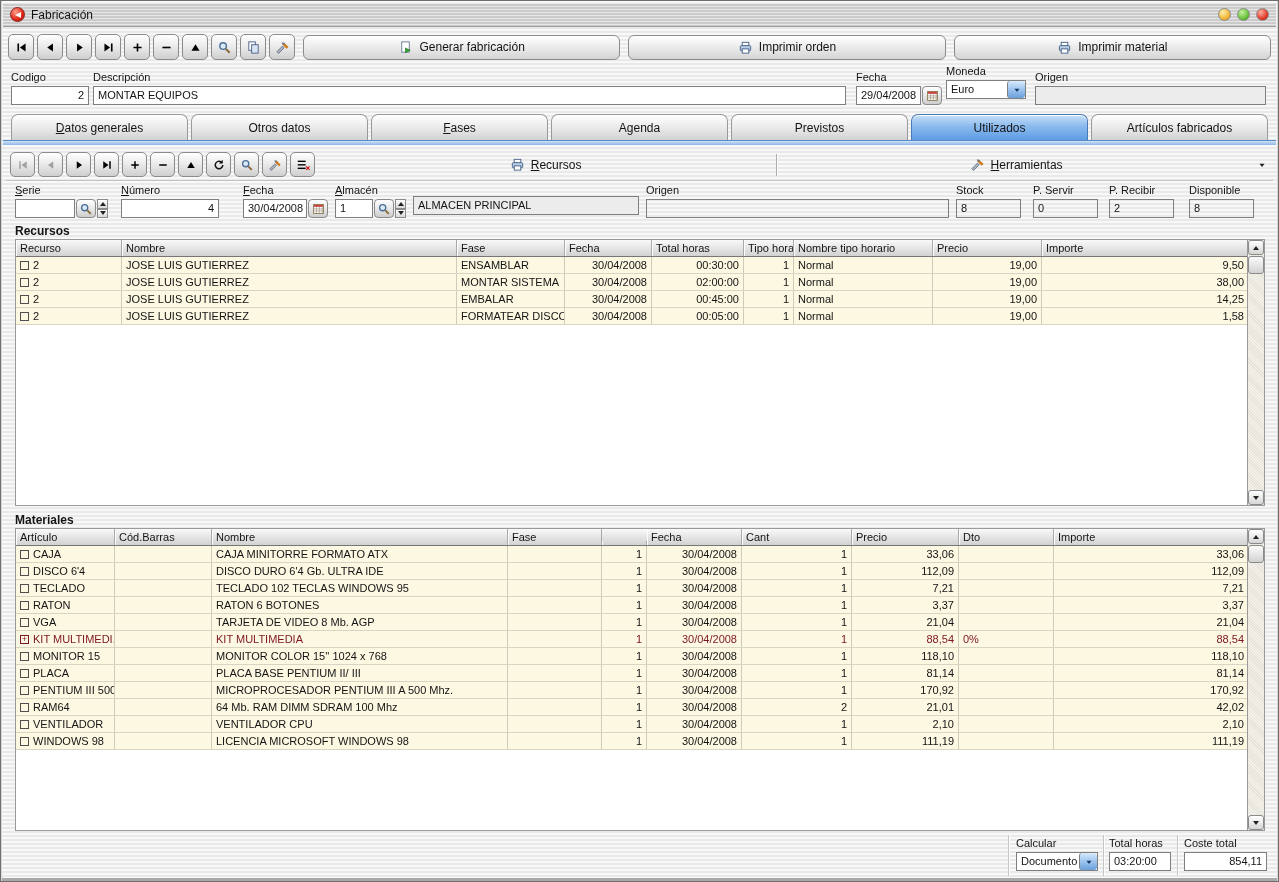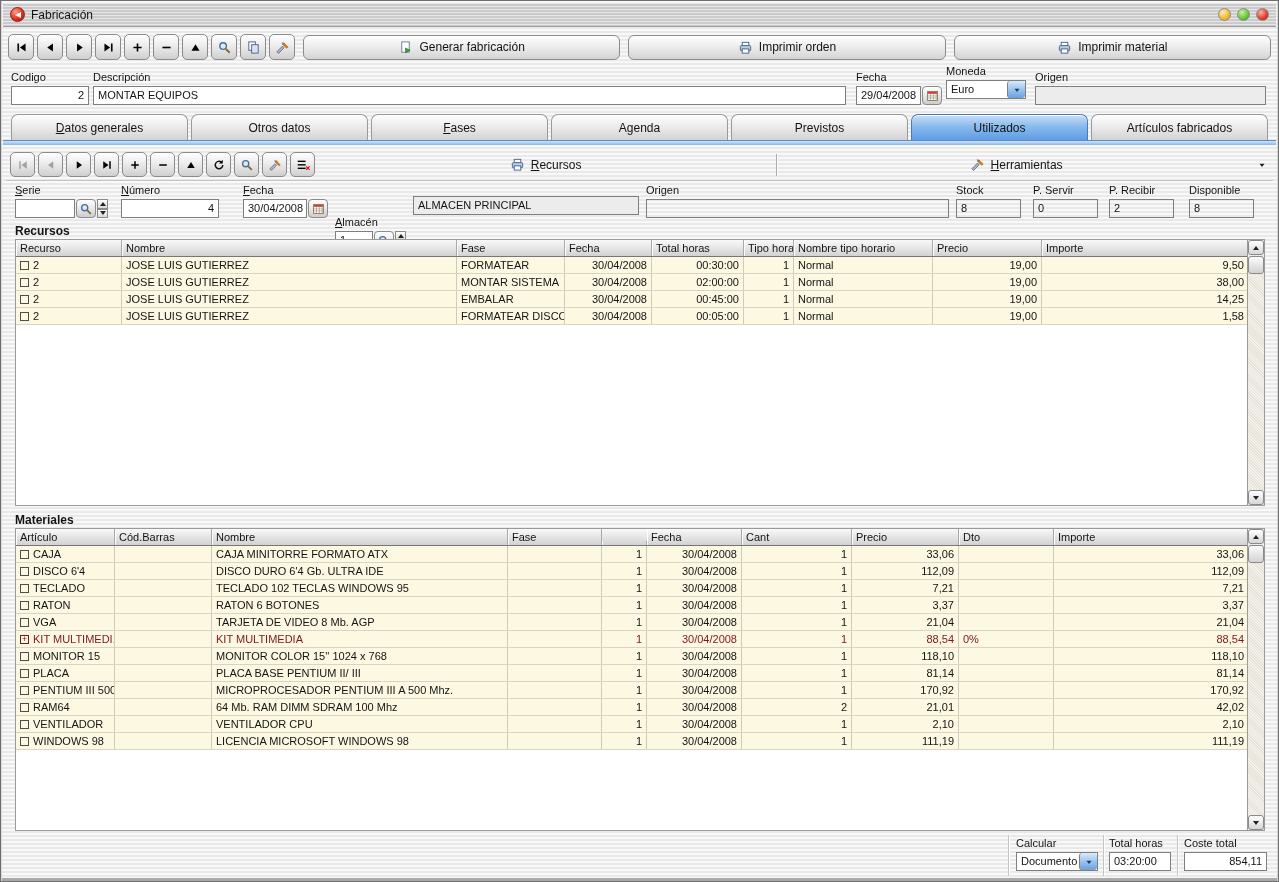--- a/index.html
+++ b/index.html
@@ -428,21 +428,21 @@
     <span class="flabel u1">Fecha</span>
     <div class="fieldrow">
       <div class="box" style="width:64px;">30/04/2008</div>
       <span class="inbtn">
           <svg width="13" height="13">
             <use href="#i-cal"></use>
           </svg>
         </span>
     </div>
   </div>
-  <div class="fld" style="left:334px; top:183px;margin-top:32px;">
+  <div class="fld" style="left:334px; top:183px;">
     <span class="flabel u1">Almacén</span>
     <div class="fieldrow">
       <div class="box" style="width:38px;">1</div>
       <span class="inbtn">
           <svg width="14" height="14">
             <use href="#i-search"></use>
           </svg>
         </span>
       <span class="spin">
           <div>
@@ -491,21 +491,21 @@
           <div class="g-hcell" style="width: 139px;">Nombre tipo horario</div>
           <div class="g-hcell" style="width: 109px;">Precio</div>
           <div class="g-hcell" style="width: 207px;">Importe</div>
         </div>
         <div class="g-row">
           <div class="g-cell" style="width: 106px;">
             <span class="rowbox"></span>
             <span>2</span>
           </div>
           <div class="g-cell" style="width: 335px;">JOSE LUIS GUTIERREZ</div>
-          <div class="g-cell" style="width: 108px;">FORMATEAR</div>
+          <div class="g-cell" style="width: 108px;">ENSAMBLAR</div>
           <div class="g-cell r" style="width: 87px;">30/04/2008</div>
           <div class="g-cell r" style="width: 92px;">00:30:00</div>
           <div class="g-cell r" style="width: 50px;">1</div>
           <div class="g-cell" style="width: 139px;">Normal</div>
           <div class="g-cell r" style="width: 109px;">19,00</div>
           <div class="g-cell r" style="width: 207px;">9,50</div>
         </div>
         <div class="g-row">
           <div class="g-cell" style="width: 106px;">
             <span class="rowbox"></span>

